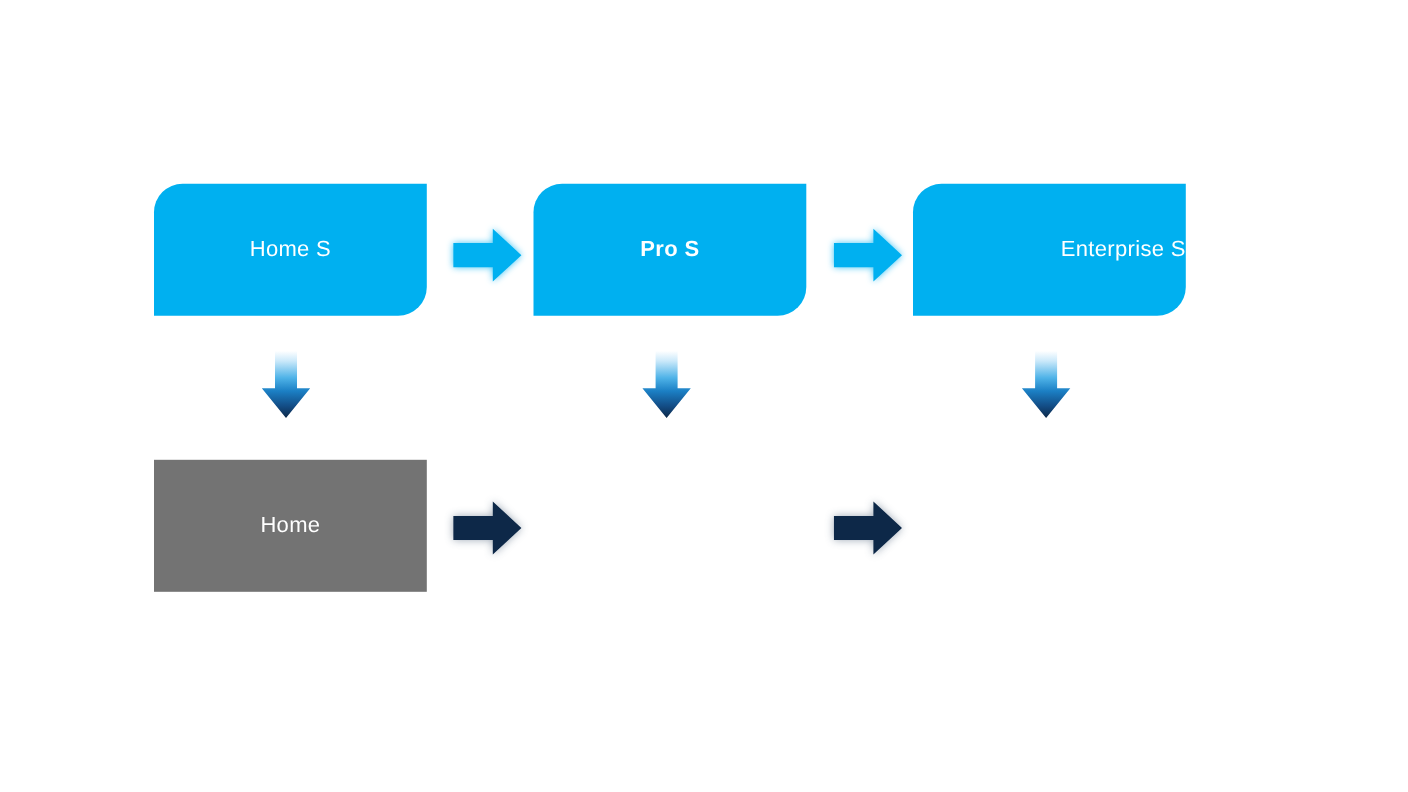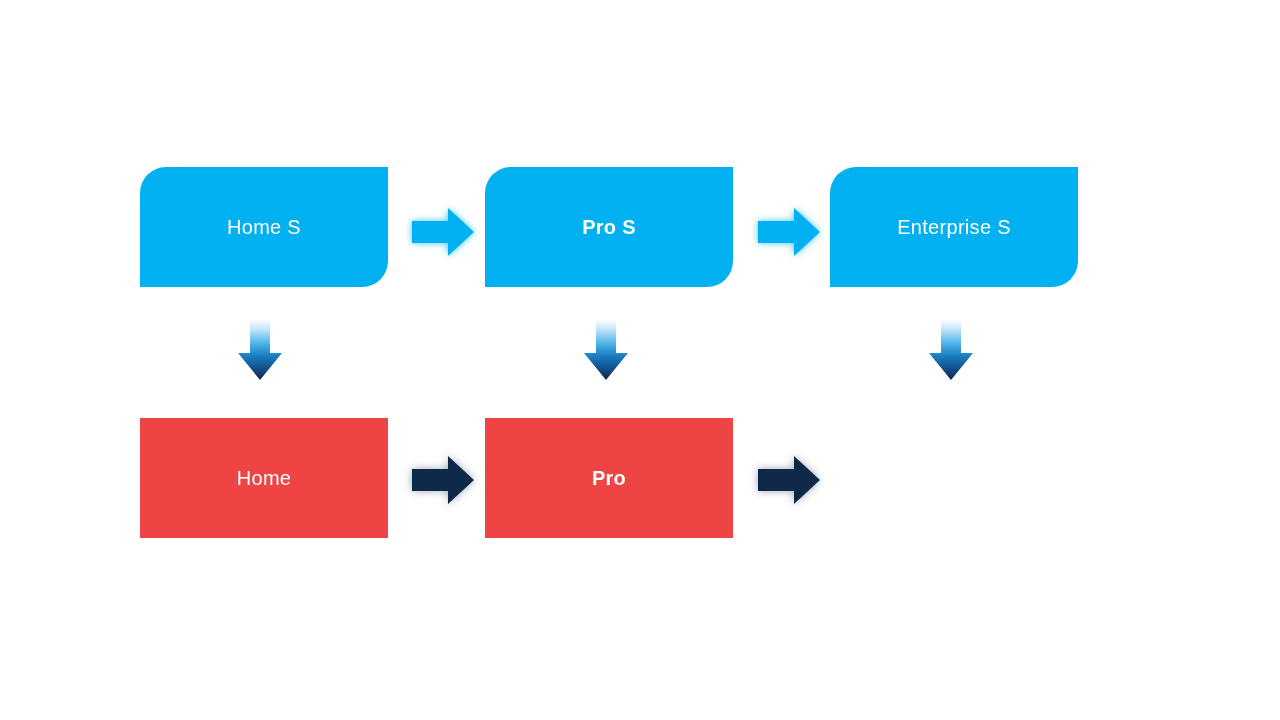--- a/index.html
+++ b/index.html
@@ -26,26 +26,26 @@
     font-size: 20px;
     letter-spacing: 0.3px;
   }
   .box-top {
     top: 167px;
     background: #00B0F0;
     border-radius: 26px 0 26px 0;
   }
   .box-bottom {
     top: 418px;
-    background: #ef4444;
+    background: #737373;
     border-radius: 0;
   }
   .col-1 { left: 140px; }
   .col-2 { left: 485px; font-weight: bold; }
-  .col-3 { left: 830px; }
+  .col-3 { left: 830px; justify-content: flex-end; }
 
   .arrow {
     position: absolute;
     display: block;
   }
   .arrow-right-top {
     top: 206px;
     width: 64px;
     height: 52px;
     filter: drop-shadow(0 0 3.5px rgba(0, 176, 240, 0.75));
@@ -112,23 +112,20 @@
   <svg class="arrow arrow-down down-2" viewBox="0 0 46 62">
     <polygon fill="url(#downGrad)" points="13,0 33,0 33,34 45,34 23,61 1,34 13,34"></polygon>
   </svg>
   <svg class="arrow arrow-down down-3" viewBox="0 0 46 62">
     <polygon fill="url(#downGrad)" points="13,0 33,0 33,34 45,34 23,61 1,34 13,34"></polygon>
   </svg>
 
   <div class="box box-bottom col-1">
     <span>Home</span>
   </div>
-  <div class="box box-bottom col-2">
-    <span>Pro</span>
-  </div>
 
   <svg class="arrow arrow-right-bottom gap-1" viewBox="0 0 64 52">
     <polygon class="fill-navy" points="0,15 36,15 36,2 62,26 36,50 36,37 0,37"></polygon>
   </svg>
   <svg class="arrow arrow-right-bottom gap-2" viewBox="0 0 64 52">
     <polygon class="fill-navy" points="0,15 36,15 36,2 62,26 36,50 36,37 0,37"></polygon>
   </svg>
 
 </div>
 

